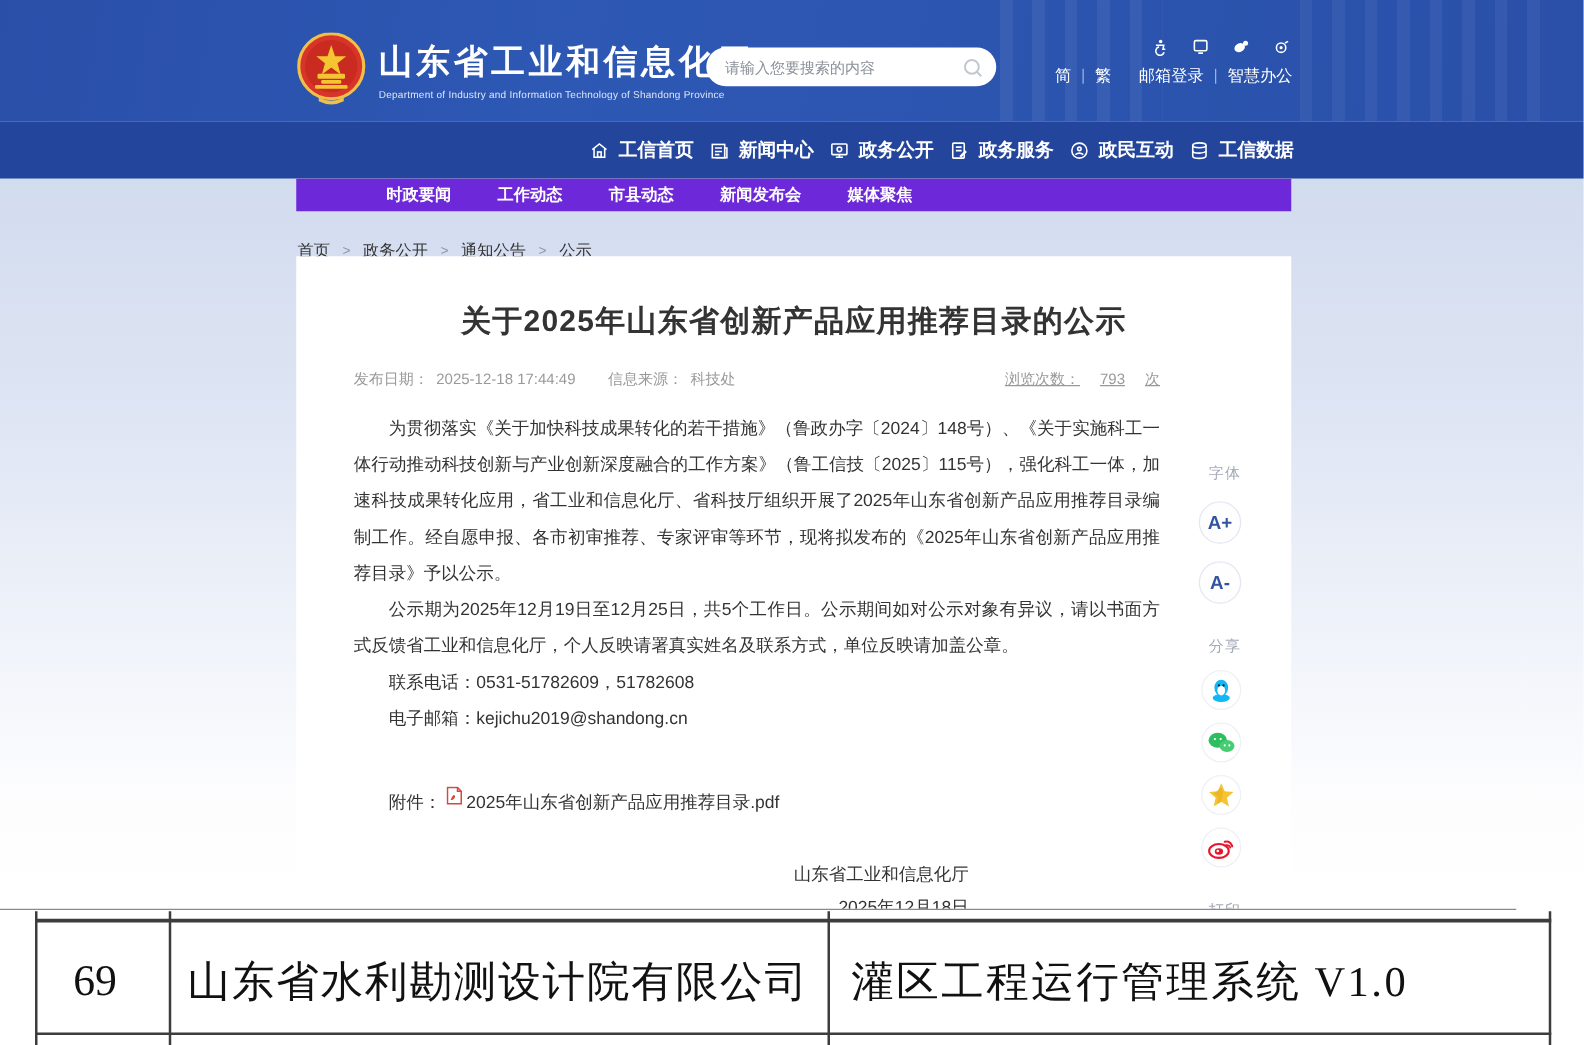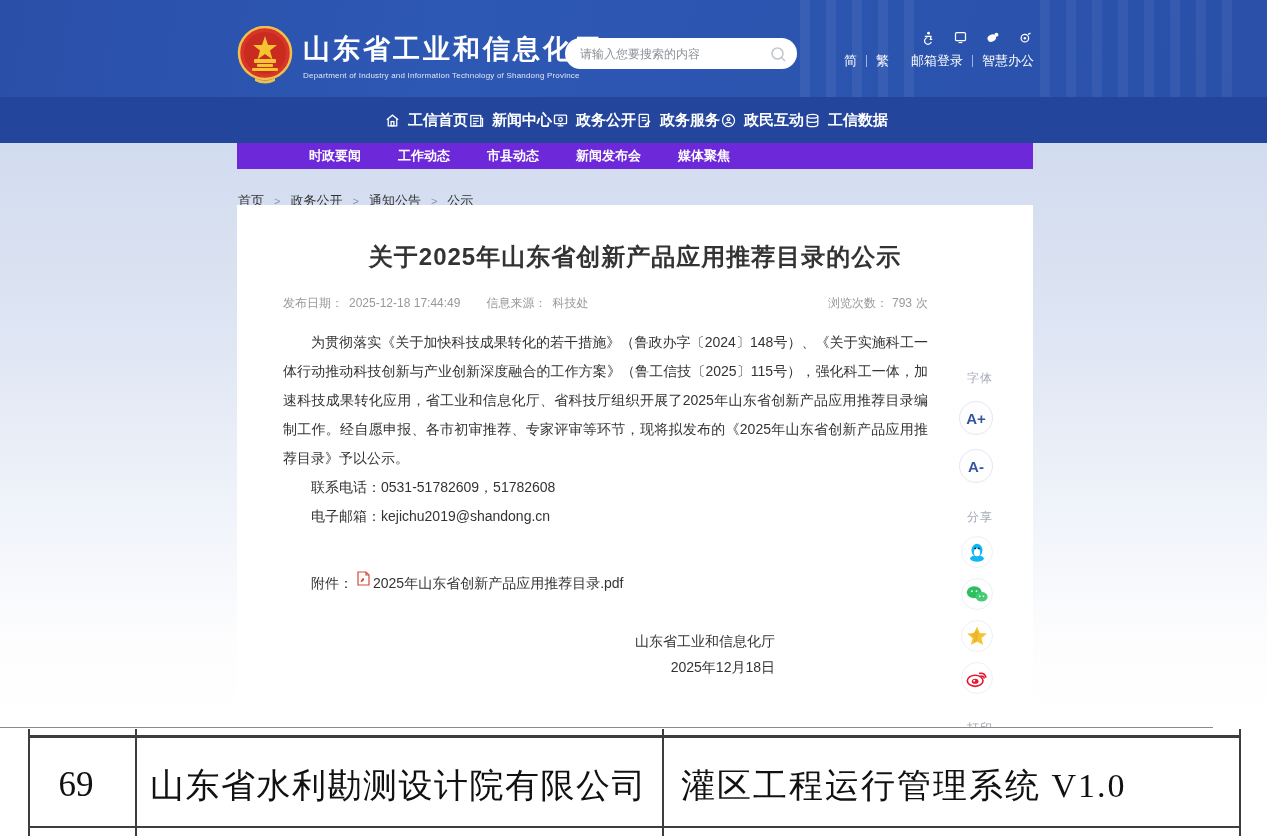--- a/index.html
+++ b/index.html
@@ -28,21 +28,21 @@
   .quick-icons { position:absolute; right:234px; top:30px; display:flex; gap:17px; align-items:center; }
   .quick-icons svg { display:block; }
   .top-links { position:absolute; right:233px; top:52px; display:flex; align-items:center; color:#fff; font-size:13px; }
   .top-links .lnk { cursor:pointer; white-space:nowrap; }
   .tl-sep { width:1px; height:12px; background:rgba(255,255,255,.55); margin:0 9px; }
   .tl-gap { width:22px; }
 
   
   .nav-bar { position:absolute; left:0; top:97px; width:1267px; height:46px; background:#24459c; }
   .nav-inner { position:absolute; left:237px; top:0; width:798px; height:46px;
-    display:flex; justify-content:center; align-items:center; }
+    display:flex; justify-content:flex-end; align-items:center;gap:12px; }
   .nav-item { display:flex; align-items:center; gap:7px; color:#fff; font-size:15px;
     font-weight:bold; cursor:pointer; white-space:nowrap; }
   .nav-item svg { display:block; }
 
   
   .page-bg { position:absolute; left:0; top:143px; width:1267px; height:584px;
     background:linear-gradient(180deg,#d2dcef 0%,#dde4f3 30%,#eef2f9 60%,#fdfdfe 85%,#fff 100%); }
 
   
   .subnav { position:absolute; left:237px; top:143px; width:796px; height:26px; background:#6d28d9;
@@ -55,21 +55,21 @@
   .crumb { cursor:pointer; white-space:nowrap; }
   .crumb-sep { color:#8a96ad; font-size:11px; }
 
   
   .card { position:absolute; left:237px; top:205px; width:796px; height:522px; background:#fff; }
   .art-title { margin-top:36px; text-align:center; font-size:24px; font-weight:bold; color:#333;
     letter-spacing:1px; }
   .meta-row { position:relative; margin:22px 105px 0 46px; font-size:12px; color:#999; display:flex; }
   .meta-left span { margin-right:6px; }
   .meta-right { margin-left:auto; }
-  .meta-right span { margin-left:4px; }
+  .meta-right span { margin-left:16px;text-decoration:underline; }
 
   .art-body { margin:16px 105px 0 46px; font-size:14px; line-height:29px; color:#333; }
   .art-body p.indent { text-indent:2em; text-align:justify; }
   .contact-line { padding-left:2em; }
   .attach-row { padding-left:2em; margin-top:38px; display:flex; align-items:center; }
   .attach-label { color:#333; }
   .pdf-icon { margin:0 3px 0 4px; position:relative; top:-2px; }
   .attach-link { color:#333; cursor:pointer; text-decoration:none; }
 
   .sign-block { margin:30px 153px 0 0; text-align:right; font-size:14px; color:#333; line-height:26px; }
@@ -270,20 +270,21 @@
       <div class="meta-left">
         <span>发布日期：</span><span style="margin-right:26px;">2025-12-18 17:44:49</span><span>信息来源：</span><span>科技处</span>
       </div>
       <div class="meta-right">
         <span>浏览次数：</span><span>793</span><span>次</span>
       </div>
     </div>
 
     <div class="art-body">
       <p class="indent">为贯彻落实《关于加快科技成果转化的若干措施》（鲁政办字〔2024〕148号）、《关于实施科工一体行动推动科技创新与产业创新深度融合的工作方案》（鲁工信技〔2025〕115号），强化科工一体，加速科技成果转化应用，省工业和信息化厅、省科技厅组织开展了2025年山东省创新产品应用推荐目录编制工作。经自愿申报、各市初审推荐、专家评审等环节，现将拟发布的《2025年山东省创新产品应用推荐目录》予以公示。</p>
+      <p class="indent">公示期为2025年12月19日至12月25日，共5个工作日。公示期间如对公示对象有异议，请以书面方式反馈省工业和信息化厅，个人反映请署真实姓名及联系方式，单位反映请加盖公章。</p>
       <p class="contact-line">联系电话：0531-51782609，51782608</p>
       <p class="contact-line">电子邮箱：kejichu2019@shandong.cn</p>
 
       <div class="attach-row">
         <span class="attach-label">附件：</span>
         <span class="pdf-icon">
           <svg width="13" height="15" viewBox="0 0 13 15">
             <path d="M1 1 h8 l3 3 v10 h-11 Z" fill="#fff" stroke="#d5493d" stroke-width="1.2"></path>
             <path d="M9 1 v3 h3" fill="none" stroke="#d5493d" stroke-width="1.2"></path>
             <path d="M3.5 11 C5 7 6.5 6 7 8 C7.3 9.5 5 11.5 3.5 11 Z" fill="#d5493d"></path>

